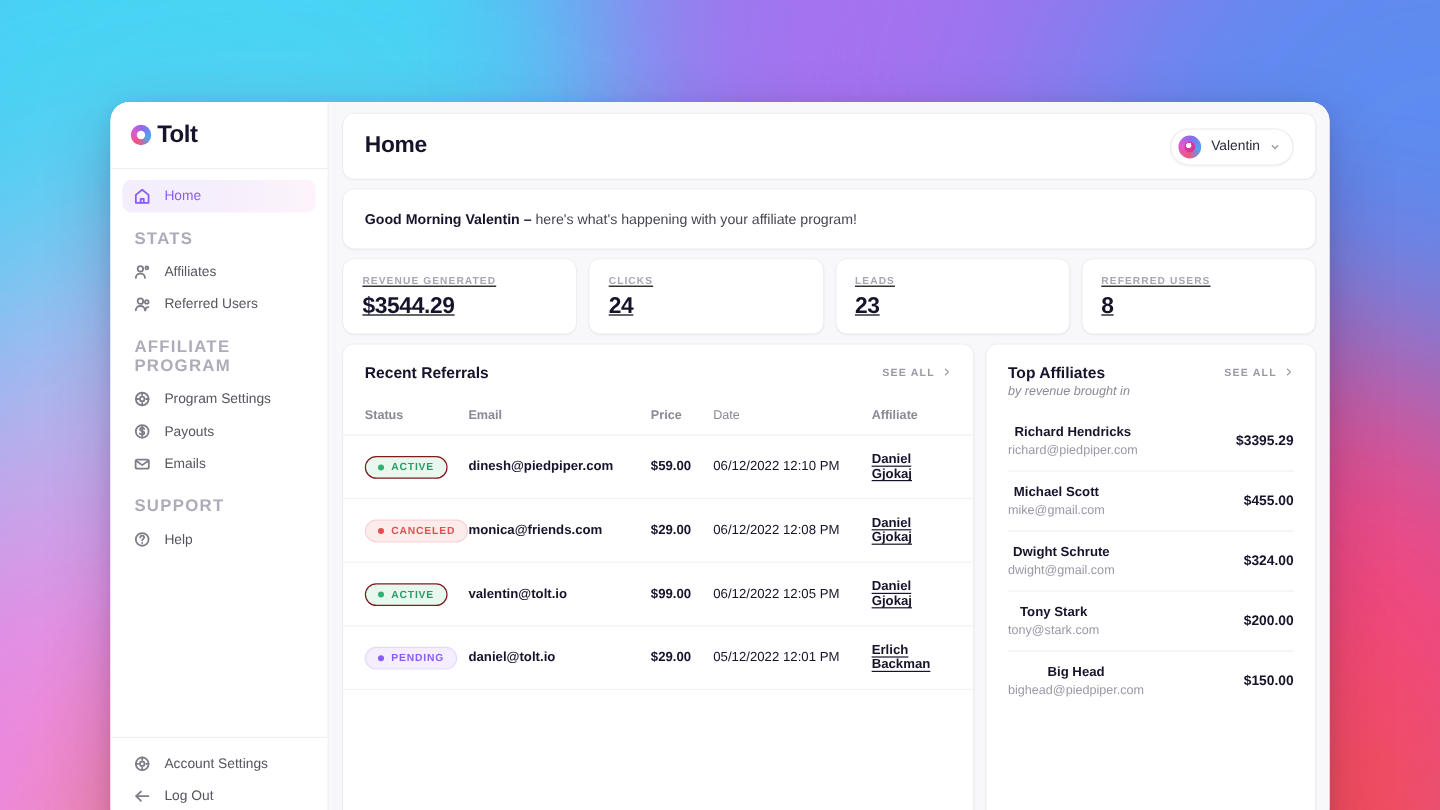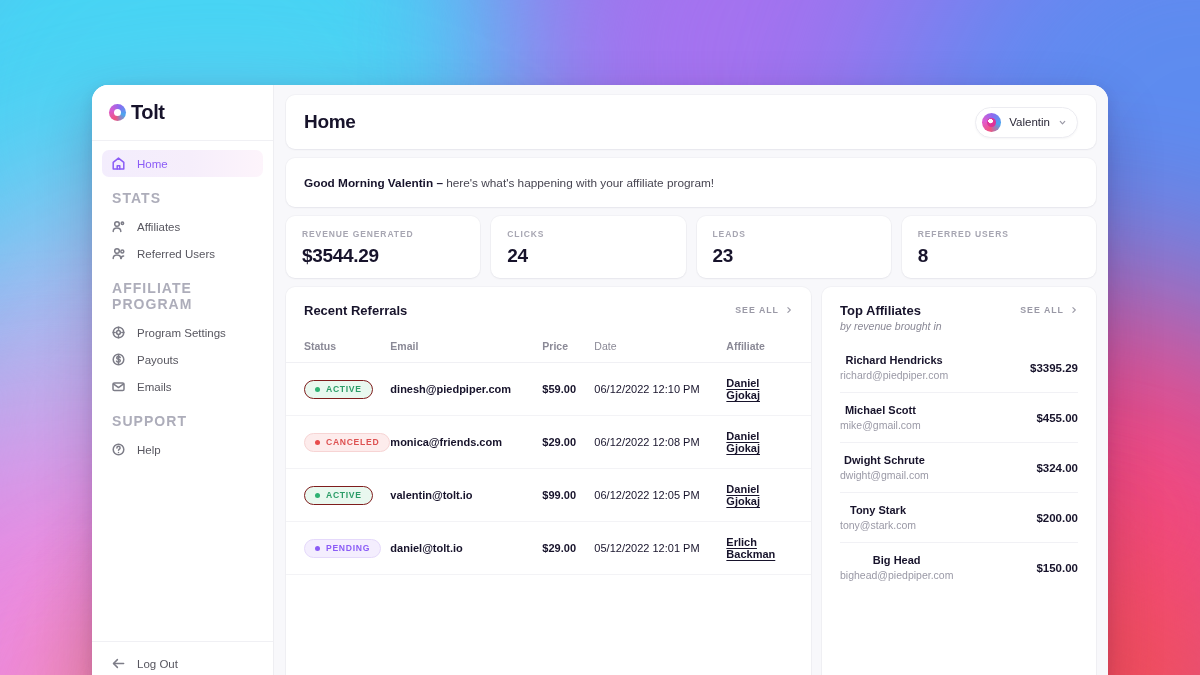--- a/index.html
+++ b/index.html
@@ -141,21 +141,21 @@
 
   
   #greeting {
     height: 49px; flex: 0 0 49px;
     display: flex; align-items: center; padding: 0 18px;
     font-size: 11.8px; color: #474551;
   }
   #greeting b { color: #17132b; font-weight: 700; }
 
   
-  #stats-row { display: flex; gap: 11px; flex: 0 0 62px; }
+  #stats-row { display: flex; gap: 11px; flex: 0 0 62px; text-decoration: underline; }
   .stat-card { flex: 1 1 0; padding: 13px 16px 0 16px; }
   .stat-label {
     font-size: 8.5px; font-weight: 600; letter-spacing: .9px;
     color: #a7a6b2; text-transform: uppercase;
   }
   .stat-value { font-size: 19px; font-weight: 700; color: #17132b; margin-top: 6px; letter-spacing: -.3px; }
 
   
   #bottom-row { display: flex; gap: 11px; flex: 1 1 auto; min-height: 0; }
   #referrals { flex: 1 1 auto; overflow: hidden; padding: 0 0 0 0; }
@@ -290,20 +290,28 @@
           <div class="nav-item">
             <svg viewBox="0 0 15 15" width="15" height="15">
               <circle cx="7.5" cy="7.5" r="5.3"></circle>
               <path d="M5.9 5.9 c0-.9.7-1.6 1.6-1.6 .9 0 1.6.7 1.6 1.6 0 1.1-1.6 1.2-1.6 2.4"></path>
               <path d="M7.5 10.5 v.05"></path>
             </svg>
             <span>Help</span>
           </div>
         </nav>
       <div id="nav-bottom">
+          <div class="nav-item">
+            <svg viewBox="0 0 15 15" width="15" height="15">
+              <circle cx="7.5" cy="7.5" r="5.3"></circle>
+              <circle cx="7.5" cy="7.5" r="1.9"></circle>
+              <path d="M7.5 2.2 V4.2 M7.5 10.8 V12.8 M2.2 7.5 H4.2 M10.8 7.5 H12.8"></path>
+            </svg>
+            <span>Account Settings</span>
+          </div>
           <div class="nav-item">
             <svg viewBox="0 0 15 15" width="15" height="15">
               <path d="M12.6 7.5 H2.6"></path>
               <path d="M6.4 3.6 L2.5 7.5 L6.4 11.4"></path>
             </svg>
             <span>Log Out</span>
           </div>
         </div>
     </aside>
 

